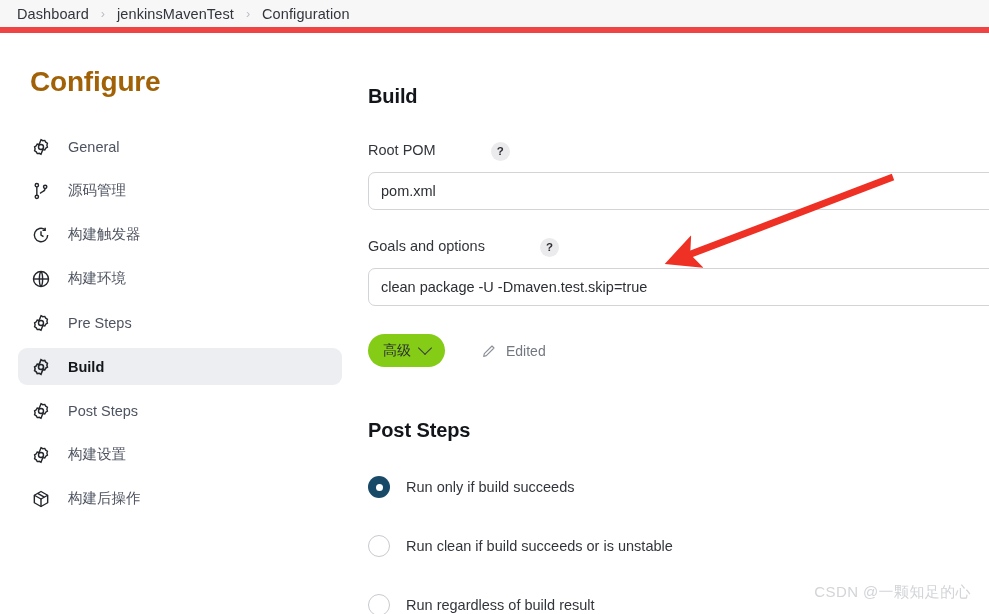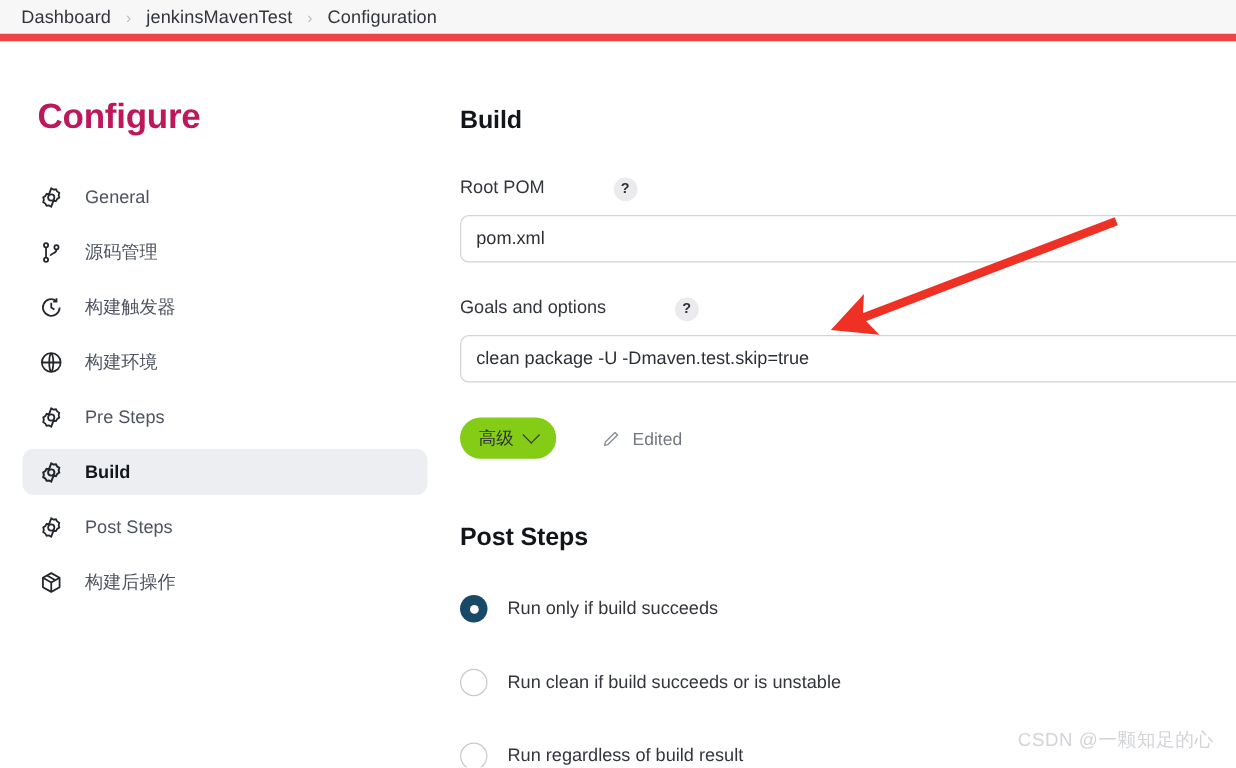--- a/index.html
+++ b/index.html
@@ -47,22 +47,22 @@
 
   .sidebar {
     width: 360px;
     flex: 0 0 360px;
     padding-top: 30px;
     box-sizing: border-box;
   }
   .sidebar-title {
     font-size: 28px;
     font-weight: bold;
-    color: #be185d;
-    margin: 14px 0 30px 30px;
+    color: #a16207;
+    margin: 3px 0 30px 30px;
     letter-spacing: -0.2px;
   }
   .nav {
     padding: 0 18px;
   }
   .nav-item {
     display: flex;
     align-items: center;
     height: 37px;
     border-radius: 9px;
@@ -329,20 +329,29 @@
       <div class="nav-item">
         <span class="nav-icon">
           <svg width="20" height="20" viewBox="0 0 24 24" fill="none" stroke="currentColor" stroke-width="1.7">
             <path d="M12 3.2l2.1 1.2 2.4-.3 1.2 2.1 2 1.3-.6 2.3.6 2.3-2 1.3-1.2 2.1-2.4-.3L12 20.8l-2.1-1.2-2.4.3-1.2-2.1-2-1.3.6-2.3-.6-2.3 2-1.3 1.2-2.1 2.4.3z"></path>
             <circle cx="12" cy="12" r="3"></circle>
           </svg>
         </span>
         <span class="nav-label">Post Steps</span>
       </div>
 
+      <div class="nav-item">
+        <span class="nav-icon">
+          <svg width="20" height="20" viewBox="0 0 24 24" fill="none" stroke="currentColor" stroke-width="1.7">
+            <path d="M12 3.2l2.1 1.2 2.4-.3 1.2 2.1 2 1.3-.6 2.3.6 2.3-2 1.3-1.2 2.1-2.4-.3L12 20.8l-2.1-1.2-2.4.3-1.2-2.1-2-1.3.6-2.3-.6-2.3 2-1.3 1.2-2.1 2.4.3z"></path>
+            <circle cx="12" cy="12" r="3"></circle>
+          </svg>
+        </span>
+        <span class="nav-label">构建设置</span>
+      </div>
 
       <div class="nav-item">
         <span class="nav-icon">
           <svg width="20" height="20" viewBox="0 0 24 24" fill="none" stroke="currentColor" stroke-width="1.7" stroke-linejoin="round">
             <path d="M12 3l8 4.5v9L12 21l-8-4.5v-9z"></path>
             <path d="M4 7.5l8 4.5 8-4.5"></path>
             <path d="M12 12v9"></path>
             <path d="M8 5.2l8 4.6"></path>
           </svg>
         </span>

